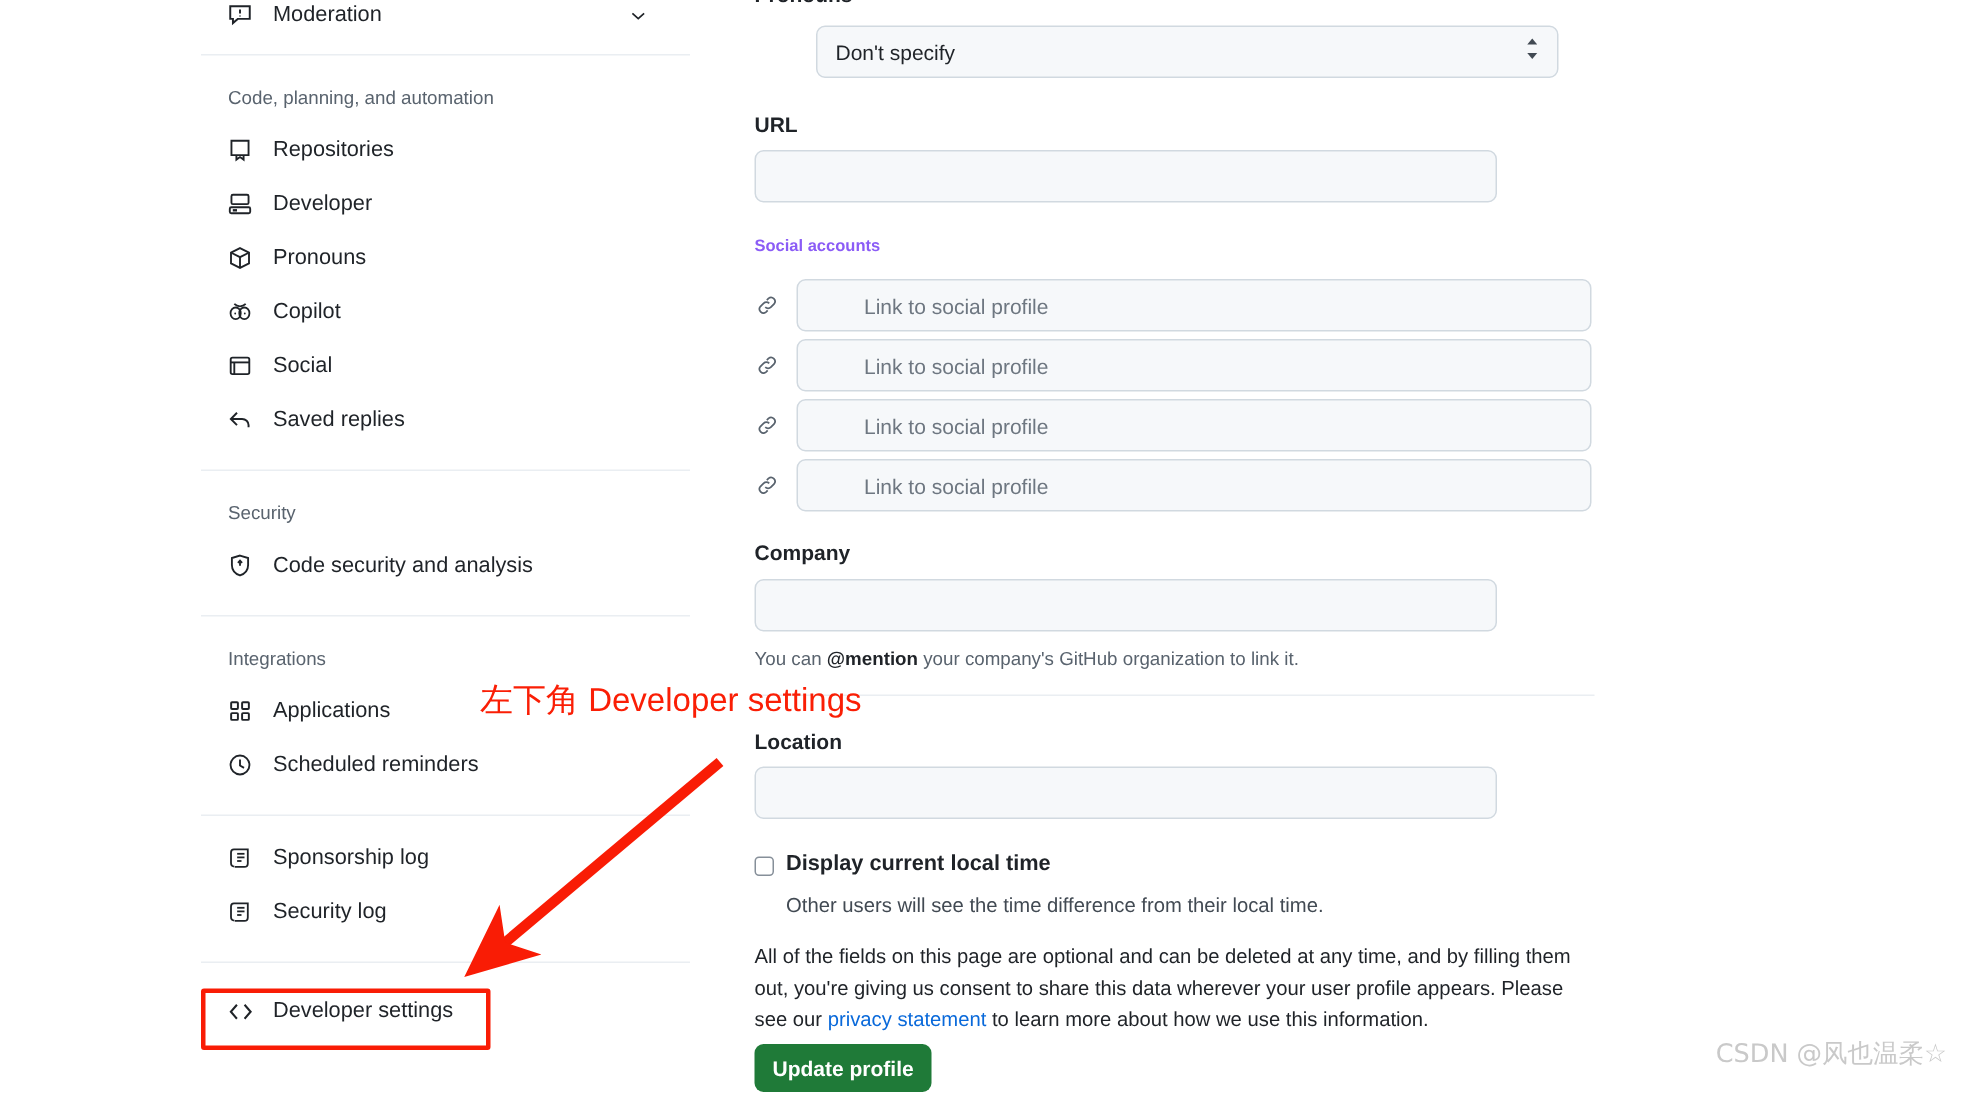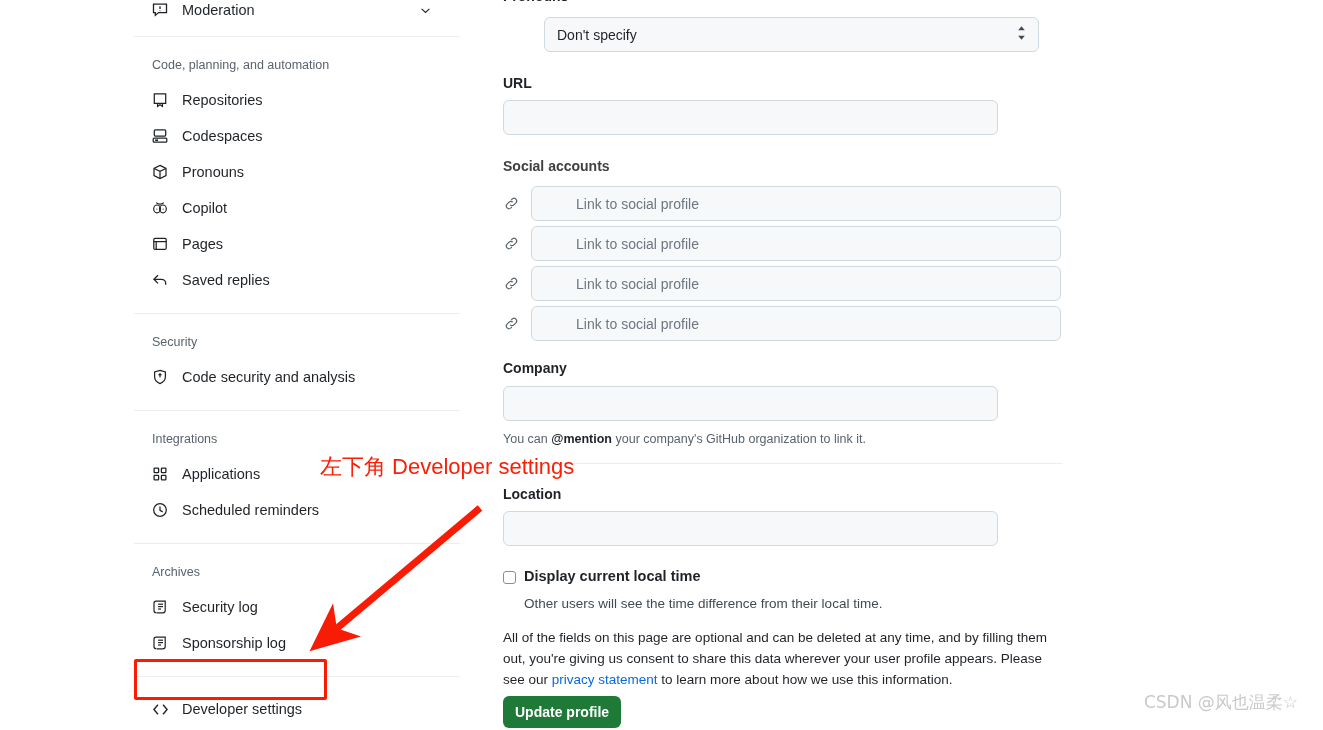--- a/index.html
+++ b/index.html
@@ -84,23 +84,23 @@
     width: 600px;
     height: 730px;
   }
   .field-label {
     font-size: 14px;
     font-weight: 600;
     color: #1f2328;
     line-height: 17px;
   }
   .sect-label {
-    font-size: 14px;
+    font-size: 11px;
     font-weight: 600;
-    color: #404040;
+    color: #8b5cf6;
   }
   .inp {
     box-sizing: border-box;
     height: 35px;
     border: 1px solid #d1d9e0;
     border-radius: 6px;
     background: #f6f8fa;
     font-size: 14px;
     color: #1f2328;
     padding: 0 12px;
@@ -278,21 +278,21 @@
         <span class="lbl">Repositories</span>
       </div>
       <div class="nav-row">
         <span class="ico">
           <svg width="16" height="16" viewBox="0 0 16 16" fill="none" stroke="currentColor" stroke-width="1.25">
             <rect x="2.3" y="1.8" width="11.4" height="6.3" rx="1"></rect>
             <rect x="1.2" y="10.2" width="13.6" height="4" rx="1"></rect>
             <line x1="3.2" y1="12.2" x2="6" y2="12.2" stroke-width="1.6"></line>
           </svg>
         </span>
-        <span class="lbl">Codespaces</span>
+        <span class="lbl">Developer</span>
       </div>
       <div class="nav-row">
         <span class="ico">
           <svg width="16" height="16" viewBox="0 0 16 16" fill="none" stroke="currentColor" stroke-width="1.25">
             <path d="M8 1.4 14 4.4v7.2L8 14.6 2 11.6V4.4z"></path>
             <path d="M2.2 4.5 8 7.4l5.8-2.9"></path>
             <line x1="8" y1="7.4" x2="8" y2="14.4"></line>
           </svg>
         </span>
         <span class="lbl">Pronouns</span>
@@ -310,21 +310,21 @@
         <span class="lbl">Copilot</span>
       </div>
       <div class="nav-row">
         <span class="ico">
           <svg width="16" height="16" viewBox="0 0 16 16" fill="none" stroke="currentColor" stroke-width="1.25">
             <rect x="1.8" y="2.4" width="12.4" height="11" rx="1.2"></rect>
             <line x1="1.8" y1="5.6" x2="14.2" y2="5.6"></line>
             <line x1="4.2" y1="5.6" x2="4.2" y2="13.4"></line>
           </svg>
         </span>
-        <span class="lbl">Pages</span>
+        <span class="lbl">Social</span>
       </div>
       <div class="nav-row">
         <span class="ico">
           <svg width="16" height="16" viewBox="0 0 16 16" fill="none" stroke="currentColor" stroke-width="1.3">
             <path d="M6 3.2 1.9 7.3 6 11.4"></path>
             <path d="M2.1 7.3h7.3c2.4 0 4.3 1.8 4.3 4.1v1.4"></path>
           </svg>
         </span>
         <span class="lbl">Saved replies</span>
       </div>
@@ -367,45 +367,44 @@
             <circle cx="8" cy="8" r="6.3"></circle>
             <path d="M8 4.4V8.3l2.7 1.6"></path>
           </svg>
         </span>
         <span class="lbl">Scheduled reminders</span>
       </div>
     </div>
 
     <div class="divider" style="margin-top:15px;"></div>
 
-    <div class="group-title" style="margin-top:21px;">Archives</div>
     <div style="margin-top:10px;">
       <div class="nav-row">
         <span class="ico">
           <svg width="16" height="16" viewBox="0 0 16 16" fill="none" stroke="currentColor" stroke-width="1.2">
             <path d="M4 2.2h9.2v9.4c0 1.4-1 2.3-2.3 2.3H4.6"></path>
             <path d="M4 2.2c-1.2 0-2 .9-2 2.1v7.1c0 1.3 1 2.3 2.3 2.3"></path>
             <line x1="6.1" y1="5.2" x2="11" y2="5.2"></line>
             <line x1="6.1" y1="7.6" x2="11" y2="7.6"></line>
             <line x1="6.1" y1="10" x2="9" y2="10"></line>
           </svg>
         </span>
-        <span class="lbl">Security log</span>
+        <span class="lbl">Sponsorship log</span>
       </div>
       <div class="nav-row">
         <span class="ico">
           <svg width="16" height="16" viewBox="0 0 16 16" fill="none" stroke="currentColor" stroke-width="1.2">
             <path d="M4 2.2h9.2v9.4c0 1.4-1 2.3-2.3 2.3H4.6"></path>
             <path d="M4 2.2c-1.2 0-2 .9-2 2.1v7.1c0 1.3 1 2.3 2.3 2.3"></path>
             <line x1="6.1" y1="5.2" x2="11" y2="5.2"></line>
             <line x1="6.1" y1="7.6" x2="11" y2="7.6"></line>
             <line x1="6.1" y1="10" x2="9" y2="10"></line>
           </svg>
         </span>
-        <span class="lbl">Sponsorship log</span>
+        <span class="lbl">Security log</span>
       </div>
     </div>
 
     <div class="divider" style="margin-top:15px;"></div>
 
     <div class="nav-row" style="margin-top:14px;">
       <span class="ico">
         <svg width="17" height="17" viewBox="0 0 16 16" fill="none" stroke="currentColor" stroke-width="1.3">
           <path d="M5.6 3.6 1.8 8l3.8 4.4"></path>
           <path d="M10.4 3.6 14.2 8l-3.8 4.4"></path>

